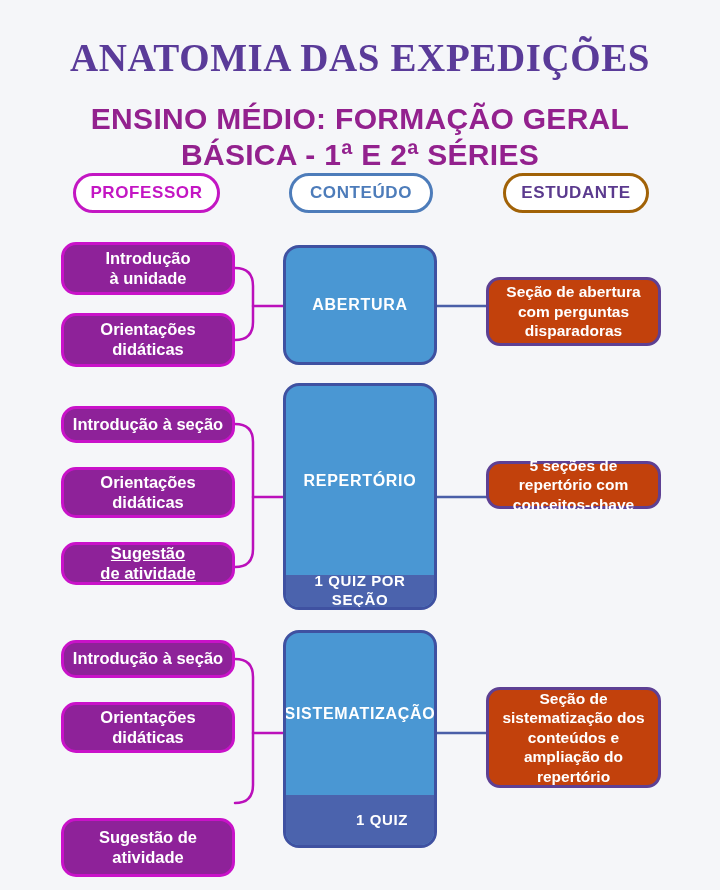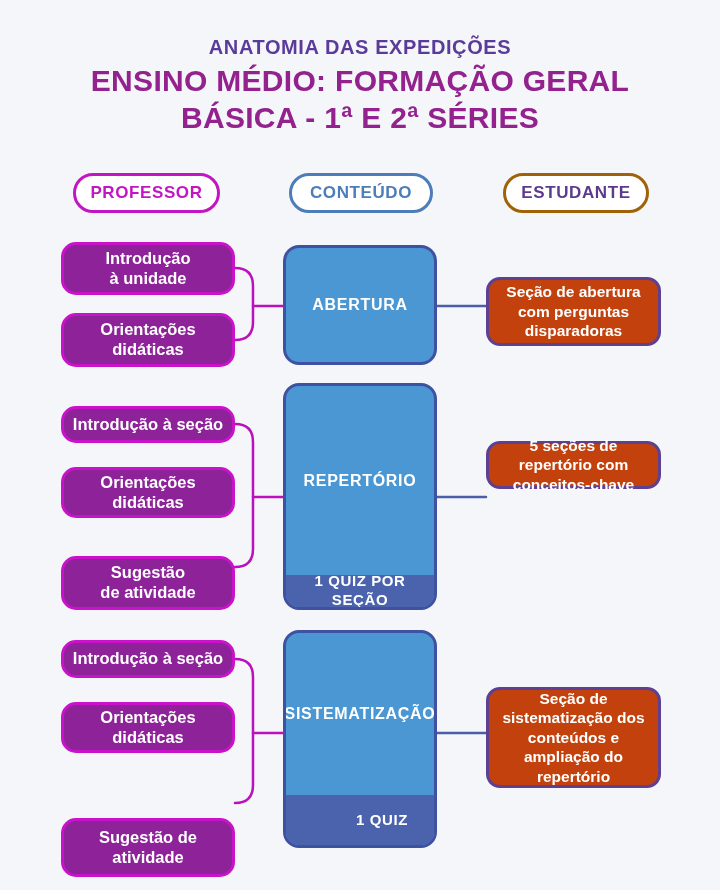--- a/index.html
+++ b/index.html
@@ -7,26 +7,26 @@
   body {
     font-family: "Liberation Sans", sans-serif;
     background: #f5f6f9;
     overflow: hidden;
   }
   .page { position: relative; width: 720px; height: 890px; background: #f5f6f9; }
 
   
   .title-block { position: absolute; top: 36px; left: 0; width: 720px; text-align: center; z-index: 2; }
   .title-main {
-    font-size: 20px; font-weight: 800; color: #5a3b99;
-    letter-spacing: 0.6px; line-height: 1.15;
+    font-size: 39px; font-weight: 800; color: #5a3b99;
+    letter-spacing: 0.6px; line-height: 1.15; font-family: Liberation Serif, serif;
   }
   .title-sub {
     font-size: 30px; font-weight: 700; color: #93218e;
-    letter-spacing: 0.3px; line-height: 1.22; white-space: pre-line; margin-top: 4px;
+    letter-spacing: 0.3px; line-height: 1.22; white-space: pre-line; margin-top: 20px;
   }
 
   
   .pill {
     position: absolute; top: 173px; height: 40px;
     background: #ffffff; border-radius: 21px;
     display: flex; align-items: center; justify-content: center;
     font-size: 17px; font-weight: 700; letter-spacing: 0.6px; z-index: 2;
   }
   .pill-professor { left: 73px;  width: 147px; border: 3px solid #c316c3; color: #c316c3; }
@@ -38,21 +38,21 @@
     position: absolute; left: 61px; width: 174px;
     background: #8e2299; border: 3px solid #c912c9; border-radius: 15px;
     color: #ffffff; font-size: 16.5px; font-weight: 700; line-height: 1.2;
     display: flex; align-items: center; justify-content: center;
     text-align: center; white-space: pre-line; z-index: 2;
   }
   .pbox-r1a { top: 242px; height: 53px; }
   .pbox-r1b { top: 313px; height: 54px; }
   .pbox-r2a { top: 406px; height: 37px; }
   .pbox-r2b { top: 467px; height: 51px; }
-  .pbox-r2c { top: 556px; height: 54px; }
+  .pbox-r2c { top: 542px; height: 43px; text-decoration: underline; }
   .pbox-r3a { top: 640px; height: 38px; }
   .pbox-r3b { top: 702px; height: 51px; }
   .pbox-r3c { top: 818px; height: 59px; }
 
   
   .cbox {
     position: absolute; left: 283px; width: 154px;
     background: #4a97d3; border: 3px solid #3f51a1; border-radius: 16px;
     overflow: hidden; display: flex; flex-direction: column; z-index: 2;
   }
@@ -74,21 +74,21 @@
 
   
   .sbox {
     position: absolute; left: 486px; width: 175px;
     background: #c2410c; border: 3px solid #5e4093; border-radius: 14px;
     color: #ffffff; font-size: 15.5px; font-weight: 700; line-height: 1.25;
     display: flex; align-items: center; justify-content: center;
     text-align: center; white-space: pre-line; z-index: 2;
   }
   .sbox-r1 { top: 277px; height: 69px; }
-  .sbox-r2 { top: 441px; height: 48px; }
+  .sbox-r2 { top: 461px; height: 48px; }
   .sbox-r3 { top: 687px; height: 101px; }
 
   
   .connectors { position: absolute; top: 0; left: 0; width: 720px; height: 890px; z-index: 1; }
 </style>
 </head>
 <body>
 
 <div class="page">
 

